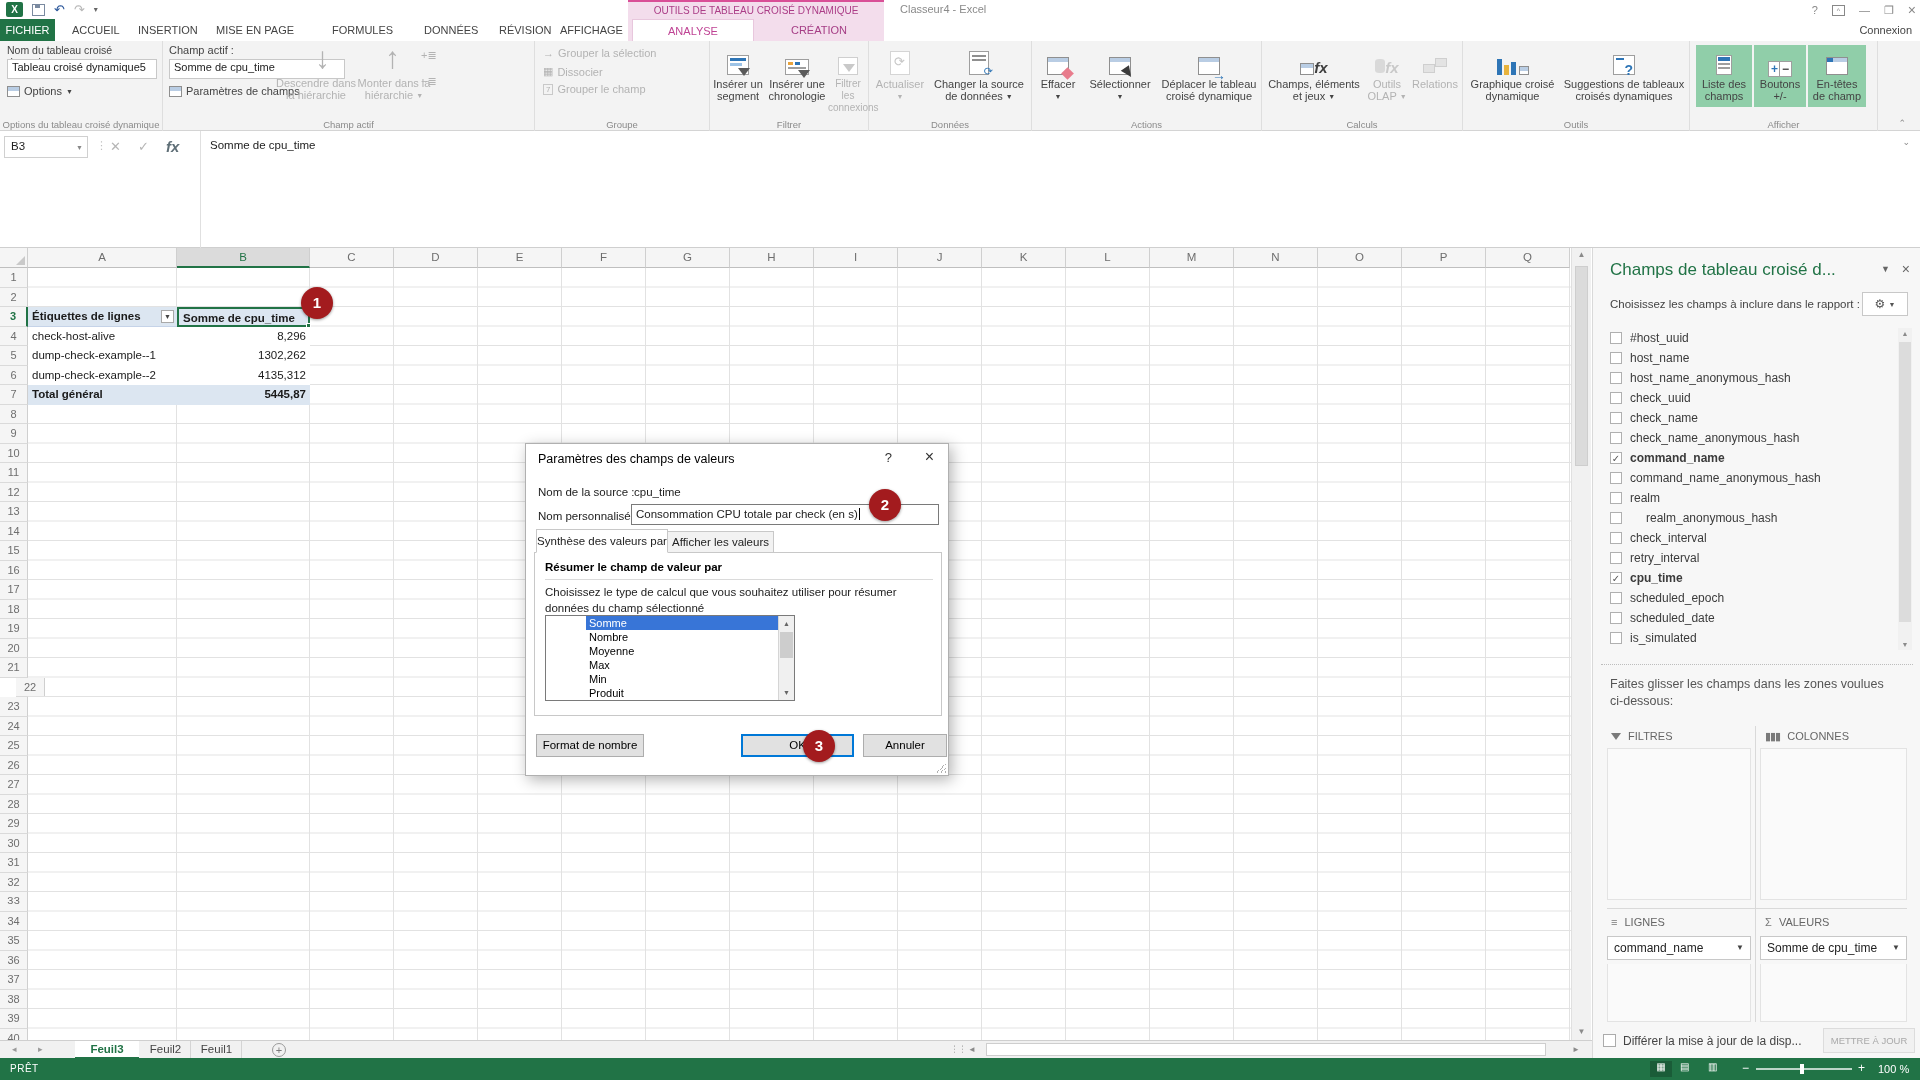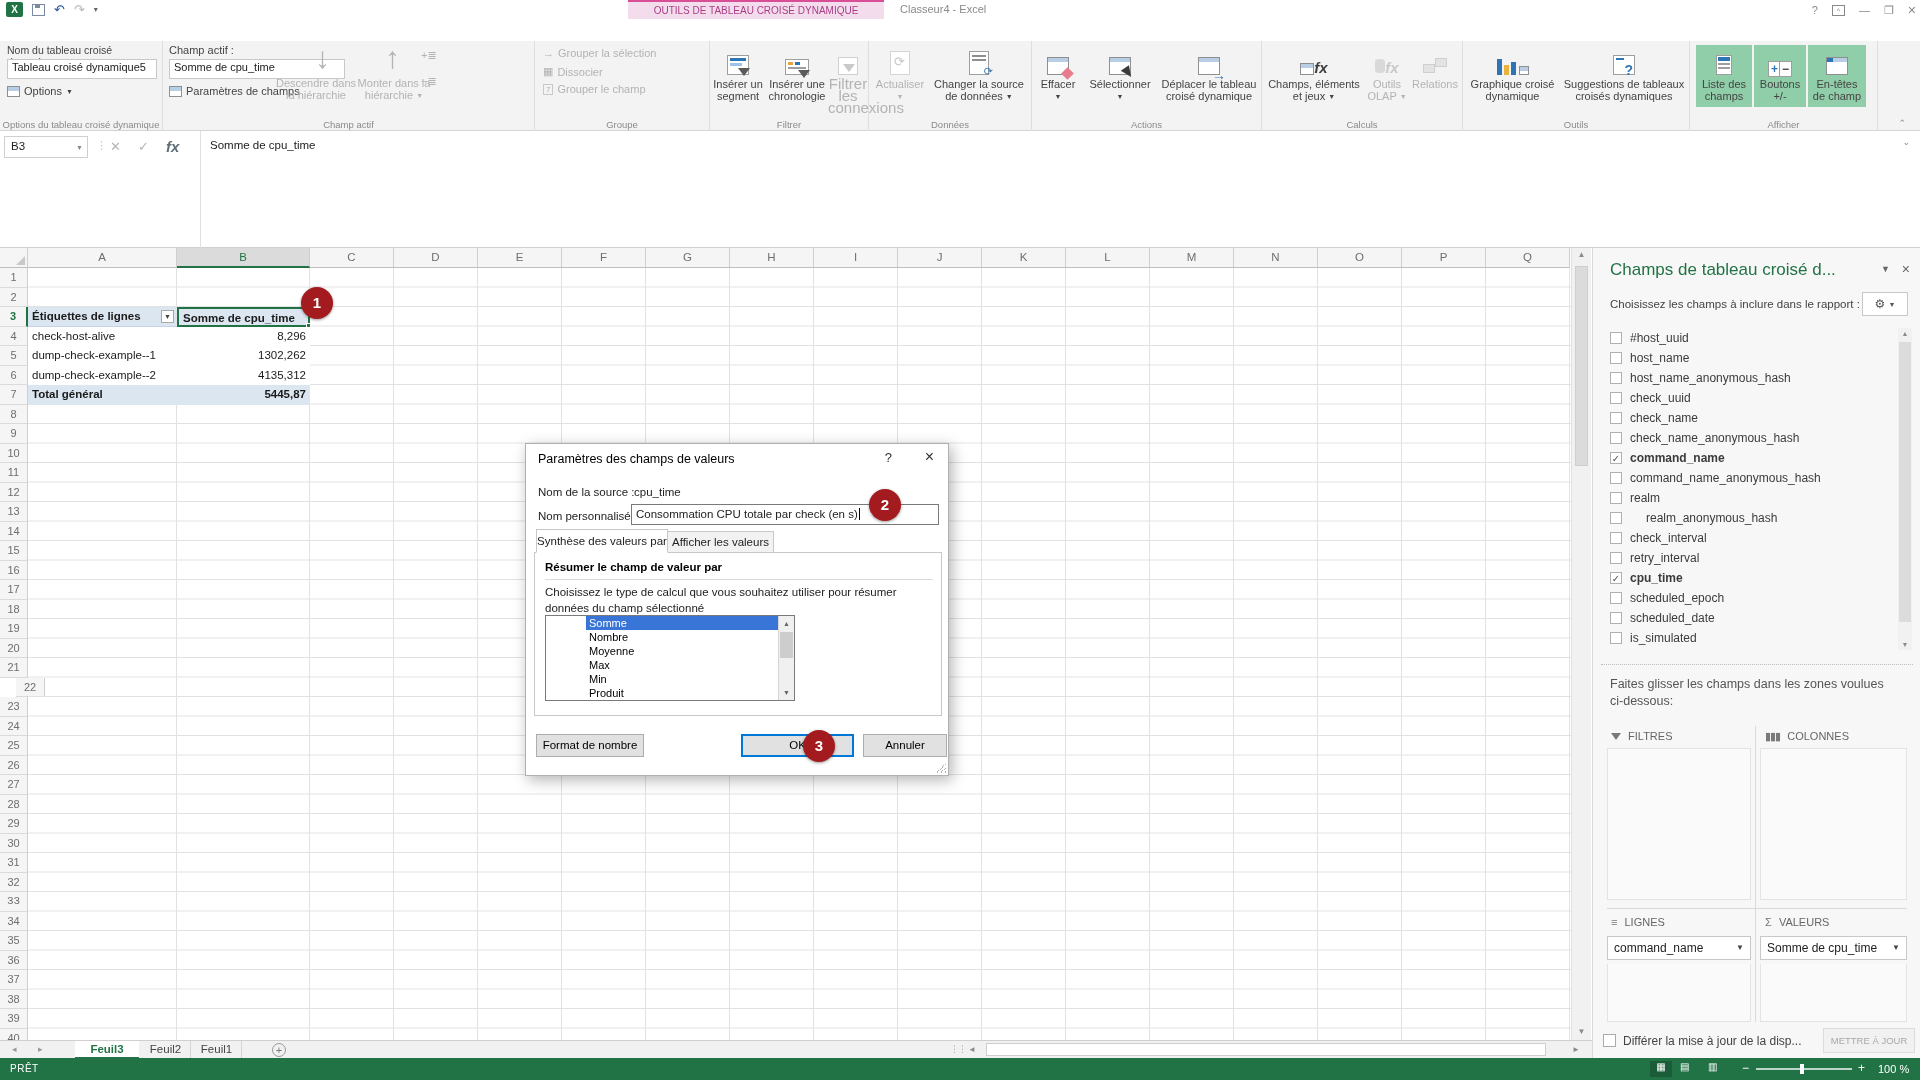--- a/index.html
+++ b/index.html
@@ -73,20 +73,34 @@
     <div id="win-title">Classeur4 - Excel</div>
     <div id="win-btns">
       <span>?</span>
       <span class="ribopt-ic">^</span>
       <span>—</span>
       <span>❐</span>
       <span style="font-size:14px">×</span>
     </div>
   </div>
 
+  <div id="tabrow">
+    <div id="file-tab">FICHIER</div>
+    <div class="rtab" style="left:72px">ACCUEIL</div>
+    <div class="rtab" style="left:138px">INSERTION</div>
+    <div class="rtab" style="left:216px">MISE EN PAGE</div>
+    <div class="rtab" style="left:332px">FORMULES</div>
+    <div class="rtab" style="left:424px">DONNÉES</div>
+    <div class="rtab" style="left:499px">RÉVISION</div>
+    <div class="rtab" style="left:560px">AFFICHAGE</div>
+    <div id="ctx-tabs-bg"></div>
+    <div class="ctx-tab active" style="left:632px; width:122px;">ANALYSE</div>
+    <div class="ctx-tab" style="left:758px; width:122px;">CRÉATION</div>
+    <div id="connexion">Connexion</div>
+  </div>
 
   <div id="ribbon">
 
     <div class="rgroup" style="left:0; width:163px;">
       <div class="abs rsm-label" style="left:7px; top:3px; font-size:10.5px;">Nom du tableau croisé dynamique :</div>
       <div class="abs rinput" style="left:7px; top:18px; width:150px;">Tableau croisé dynamique5</div>
       <div class="abs rbtn-sm" style="left:7px; top:44px;">
         <span class="gridtab" style="width:13px;height:11px;"></span>
         <span>Options</span>
           <span class="caret">▼</span>
@@ -149,21 +163,21 @@
             <span class="sheet-ic" style="width:24px;height:16px;">
           <i style="position:absolute;left:2px;top:2px;width:5px;height:3px;background:#e8a33d"></i>
           <i style="position:absolute;left:9px;top:2px;width:5px;height:3px;background:#2e75b6"></i>
           <i style="position:absolute;left:2px;top:7px;width:18px;height:2px;background:#9e9e9e"></i>
           <span class="funnel" style="right:-2px;bottom:-4px;"></span>
             </span>
           </div>
         <div>Insérer une</div>
           <div>chronologie</div>
       </div>
-      <div class="big-btn grayed" style="left:118px; width:40px; font-size:15px;">
+      <div class="big-btn grayed" style="left:118px; width:40px; font-size:10px;">
         <div class="bic">
             <span class="sheet-ic" style="width:20px;height:18px;border-color:#cfcfcf;">
           <span class="funnel" style="right:2px;bottom:2px;border-top-color:#c9c9c9;"></span>
             </span>
           </div>
         <div>Filtrer les</div>
           <div>connexions</div>
       </div>
       <div class="glabel">Filtrer</div>
     </div>

